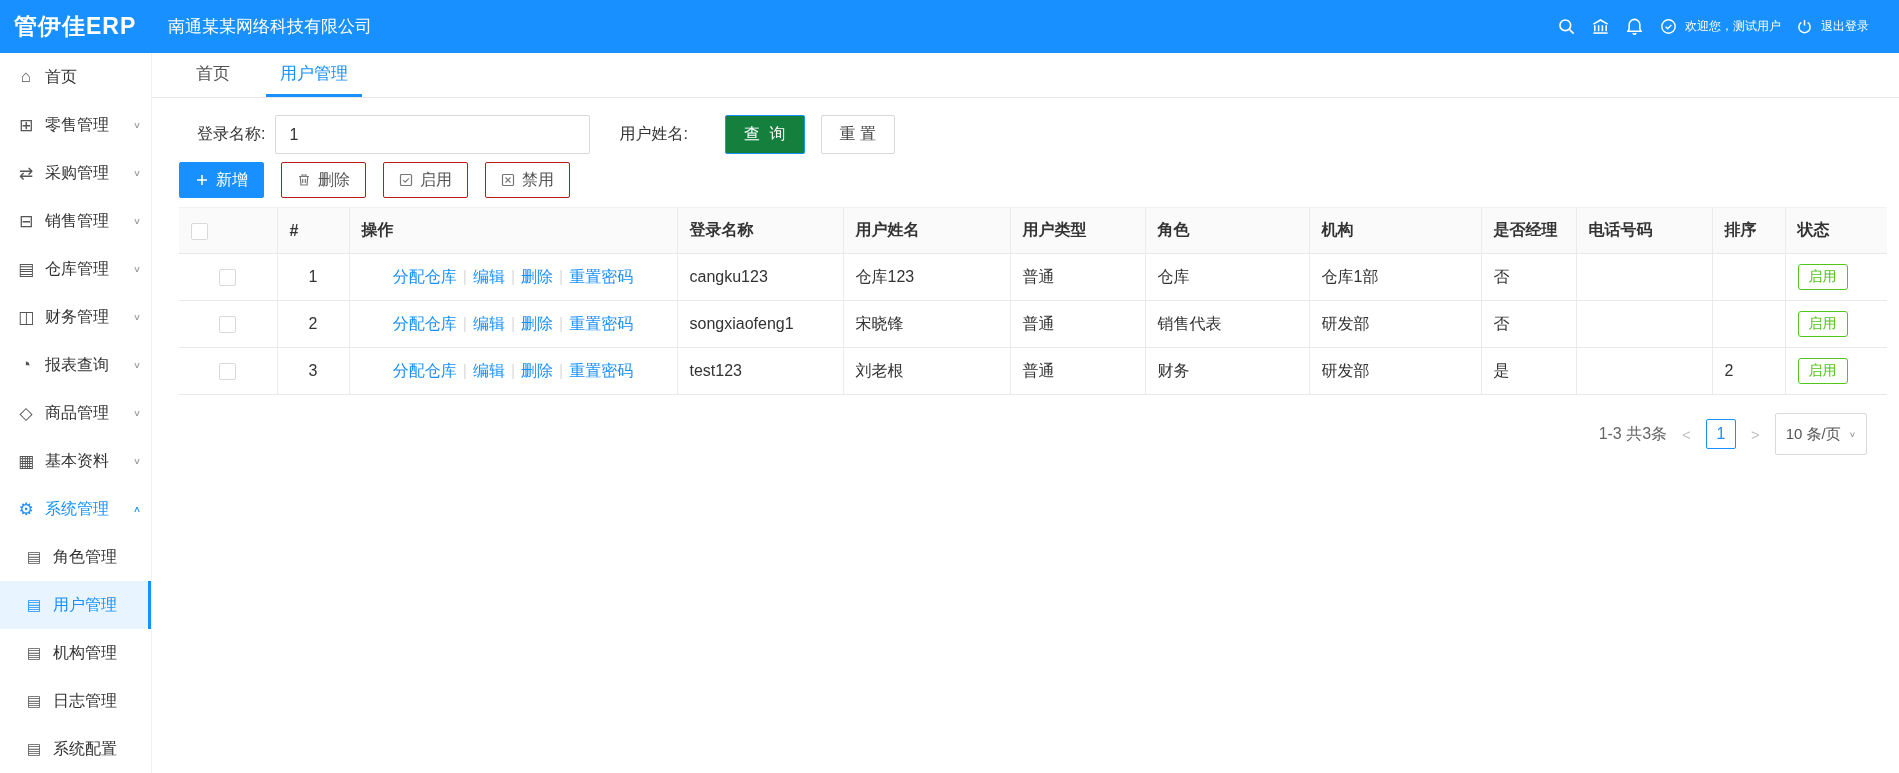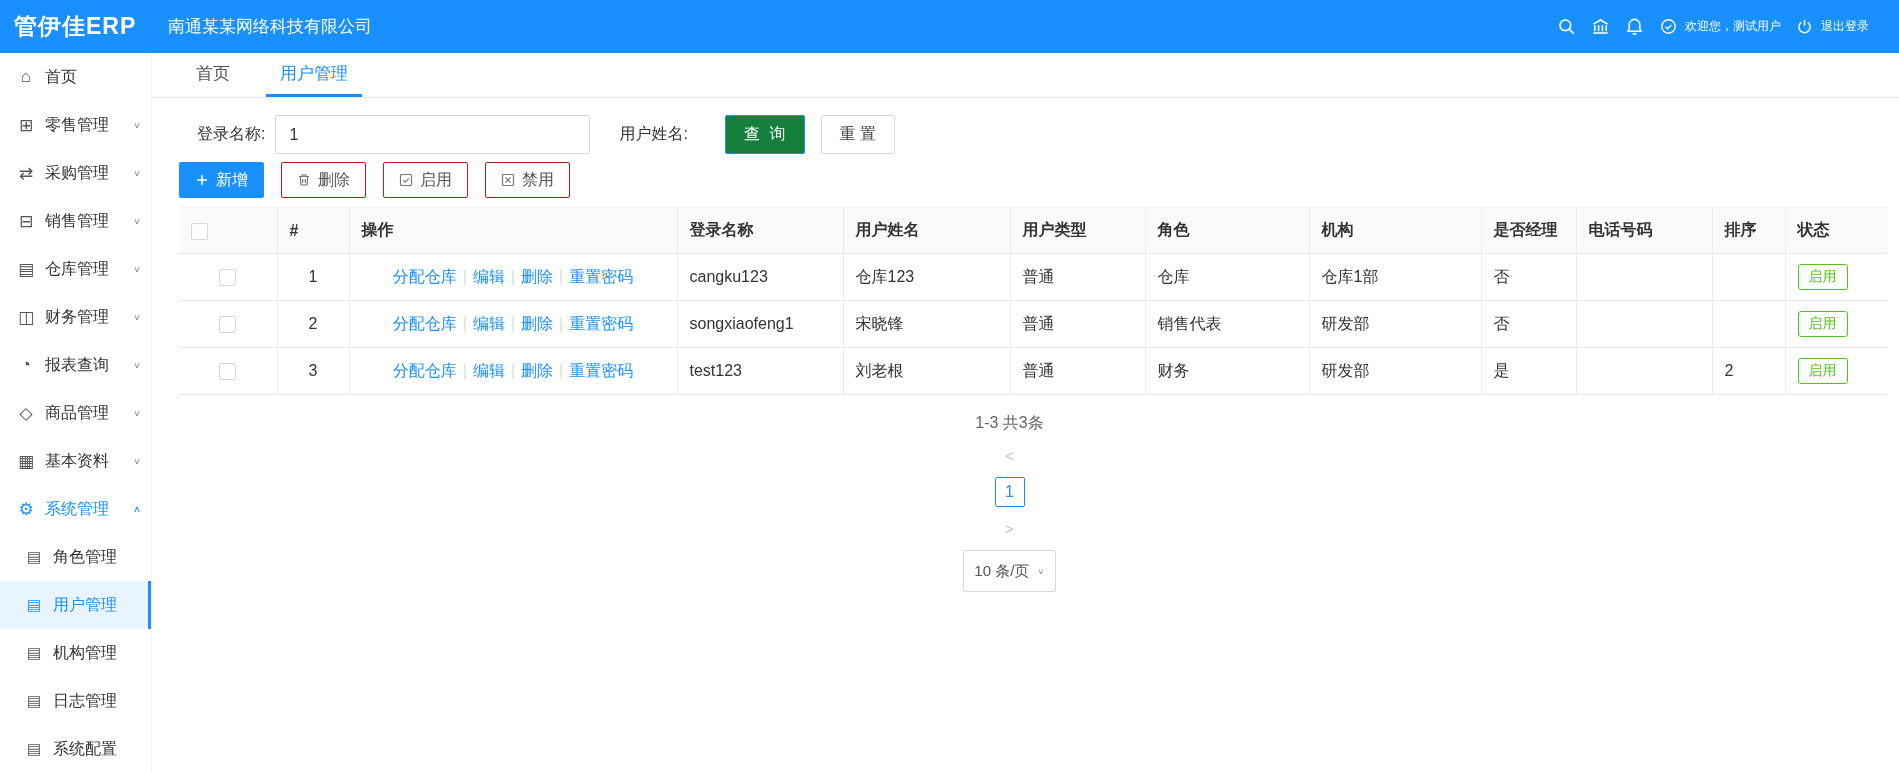--- a/index.html
+++ b/index.html
@@ -67,21 +67,21 @@
   th.center, td.center { text-align:center; }
   .cb { display:inline-block; width:17px; height:17px; border:1px solid #d9d9d9; border-radius:2px;
     background:#fff; vertical-align:middle; cursor:pointer; }
   .alink { color:#1890ff; cursor:pointer; font-size:16px; }
   .sep { color:#dcdcdc; margin:0 6px; }
   .badge-enabled { display:inline-block; padding:3px 10px; border:1px solid #52c41a; color:#52c41a;
     border-radius:3px; font-size:14px; background:#fff; cursor:pointer; }
 
   
   .pagination { display:flex; align-items:center; justify-content:flex-end; gap:13px;
-    margin:18px 32px 0 0; font-size:16px; color:#666;flex-direction:column; }
+    margin:18px 32px 0 0; font-size:16px; color:#666; }
   .pg-arrow { color:#bfbfbf; font-size:15px; cursor:pointer; padding:0 2px; }
   .pg-page { width:30px; height:30px; display:flex; align-items:center; justify-content:center;
     border:1px solid #1890ff; color:#1890ff; border-radius:2px; background:#fff; font-size:16px; cursor:pointer; }
   .pg-size { height:42px; display:flex; align-items:center; gap:8px; border:1px solid #d9d9d9;
     border-radius:2px; padding:0 10px; font-size:15px; color:#555; background:#fff; cursor:pointer; }
   .pg-caret { font-size:10px; color:#999; transform:scaleY(.8); }
 </style>
 </head>
 <body>
 

